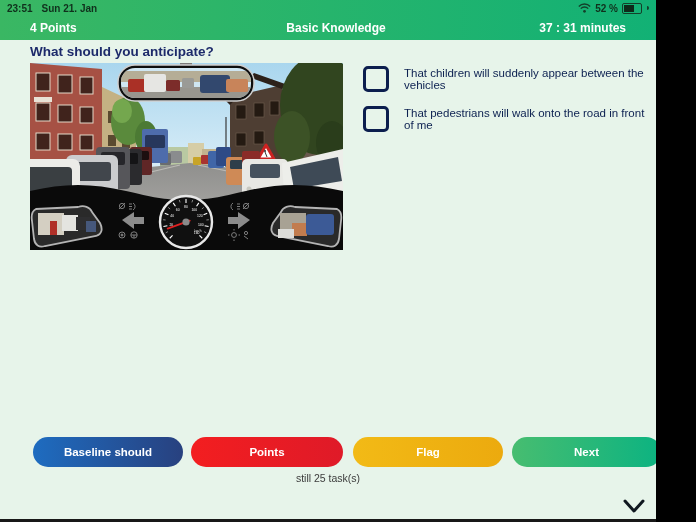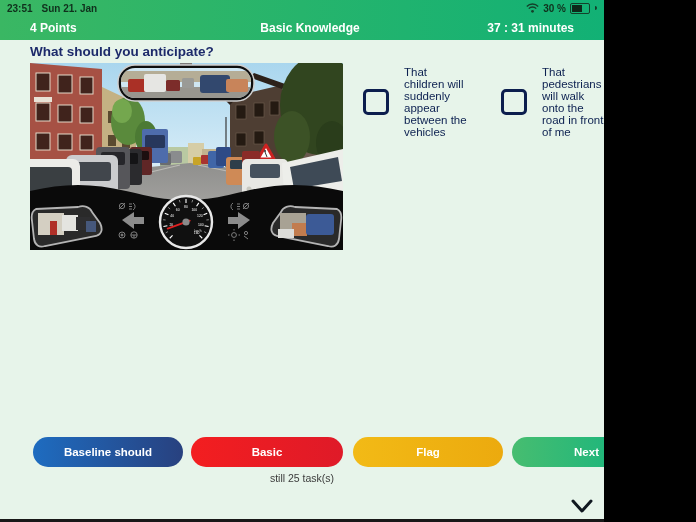--- a/index.html
+++ b/index.html
@@ -1,16 +1,16 @@
 <!DOCTYPE html>
 <html><head>
 <meta charset="utf-8">
 <style>
   html,body{margin:0;padding:0;background:#000;}
-  .screen{position:relative;width:604px;height:522px;background:#e7f4ea;overflow:hidden;
+  .screen{position:relative;width:656px;height:522px;background:#e7f4ea;overflow:hidden;
           font-family:"Liberation Sans",sans-serif;-webkit-font-smoothing:antialiased;}
   
   .topbar{position:absolute;top:0;left:0;right:0;height:40px;
           background:linear-gradient(90deg,#3ab763,#12b175);}
   .status-row{position:absolute;top:0;left:0;right:0;height:16px;display:flex;
           justify-content:space-between;align-items:center;padding:0 7px;
           font-size:10px;font-weight:bold;color:#10301c;}
   .status-left{display:flex;gap:9px;align-items:center;}
   .status-right{display:flex;gap:4px;align-items:center;}
   .batt{position:relative;width:18px;height:9px;border:1px solid #14402a;border-radius:2px;display:inline-block;}
@@ -20,21 +20,21 @@
           color:#fff;font-weight:bold;font-size:12px;}
   .hdr-points{position:absolute;left:30px;}
   .hdr-title{position:absolute;left:16px;right:0;text-align:center;}
   .hdr-timer{position:absolute;right:30px;}
   
   .question{position:absolute;top:44px;left:30px;font-size:13.5px;font-weight:bold;color:#1c2a6a;}
   
   .scene{position:absolute;left:30px;top:63px;width:313px;height:187px;}
   .scene svg{display:block;}
   
-  .options{position:absolute;left:363px;top:66px;display:flex;flex-direction:row;gap:31px;}
+  .options{position:absolute;left:363px;top:66px;display:flex;flex-direction:column;gap:14px;}
   .option{display:flex;align-items:center;gap:15px;min-height:24px;cursor:pointer;}
   .checkbox{width:20px;height:20px;border:3px solid #0c1e4e;border-radius:5px;background:transparent;flex:0 0 auto;}
   .option-label{font-size:11.5px;color:#0c2050;}
   
   .btn{position:absolute;top:437px;height:30px;border:none;border-radius:15px;color:#fff;
        font-family:"Liberation Sans",sans-serif;font-weight:bold;font-size:11.5px;cursor:pointer;
        display:flex;align-items:center;justify-content:center;}
   .btn-baseline{left:33px;width:150px;background:linear-gradient(90deg,#1e6cc0,#28417f);}
   .btn-submit{left:191px;width:152px;background:linear-gradient(90deg,#f31e20,#df1a28);}
   .btn-flag{left:353px;width:150px;background:linear-gradient(90deg,#f2ba16,#ecaa0e);}
@@ -53,21 +53,21 @@
       <div class="status-left">
         <span>23:51</span>
         <span>Sun 21. Jan</span>
       </div>
       <div class="status-right">
         <svg width="13" height="10" viewBox="0 0 13 10">
           <path d="M0.8,3.4 a8,8 0 0 1 11.4,0" fill="none" stroke="#14402a" stroke-width="1.4"></path>
           <path d="M2.8,5.6 a5,5 0 0 1 7.4,0" fill="none" stroke="#14402a" stroke-width="1.4"></path>
           <circle cx="6.5" cy="8.3" r="1.4" fill="#14402a"></circle>
         </svg>
-        <span>30 %</span>
+        <span>52 %</span>
         <span class="batt">
             <span class="batt-fill"></span>
           </span>
           <span class="batt-cap"></span>
       </div>
     </div>
     <div class="header-row">
       <span class="hdr-points">4 Points</span>
       <span class="hdr-title">Basic Knowledge</span>
       <span class="hdr-timer">37 : 31 minutes</span>
@@ -311,21 +311,21 @@
       <span class="checkbox"></span>
       <span class="option-label">That children will suddenly appear between the vehicles</span>
     </div>
     <div class="option">
       <span class="checkbox"></span>
       <span class="option-label">That pedestrians will walk onto the road in front of me</span>
     </div>
   </div>
 
   <button class="btn btn-baseline">Baseline should</button>
-  <button class="btn btn-submit">Basic</button>
+  <button class="btn btn-submit">Points</button>
   <button class="btn btn-flag">Flag</button>
   <button class="btn btn-next">Next</button>
 
   <div class="remaining">still 25 task(s)</div>
 
   <svg class="chevron" viewBox="0 0 22 15">
     <polyline points="2,2 11,12 20,2" fill="none" stroke="#101820" stroke-width="3" stroke-linecap="round" stroke-linejoin="round"></polyline>
   </svg>
 
   <div class="bottom-bar"></div>

